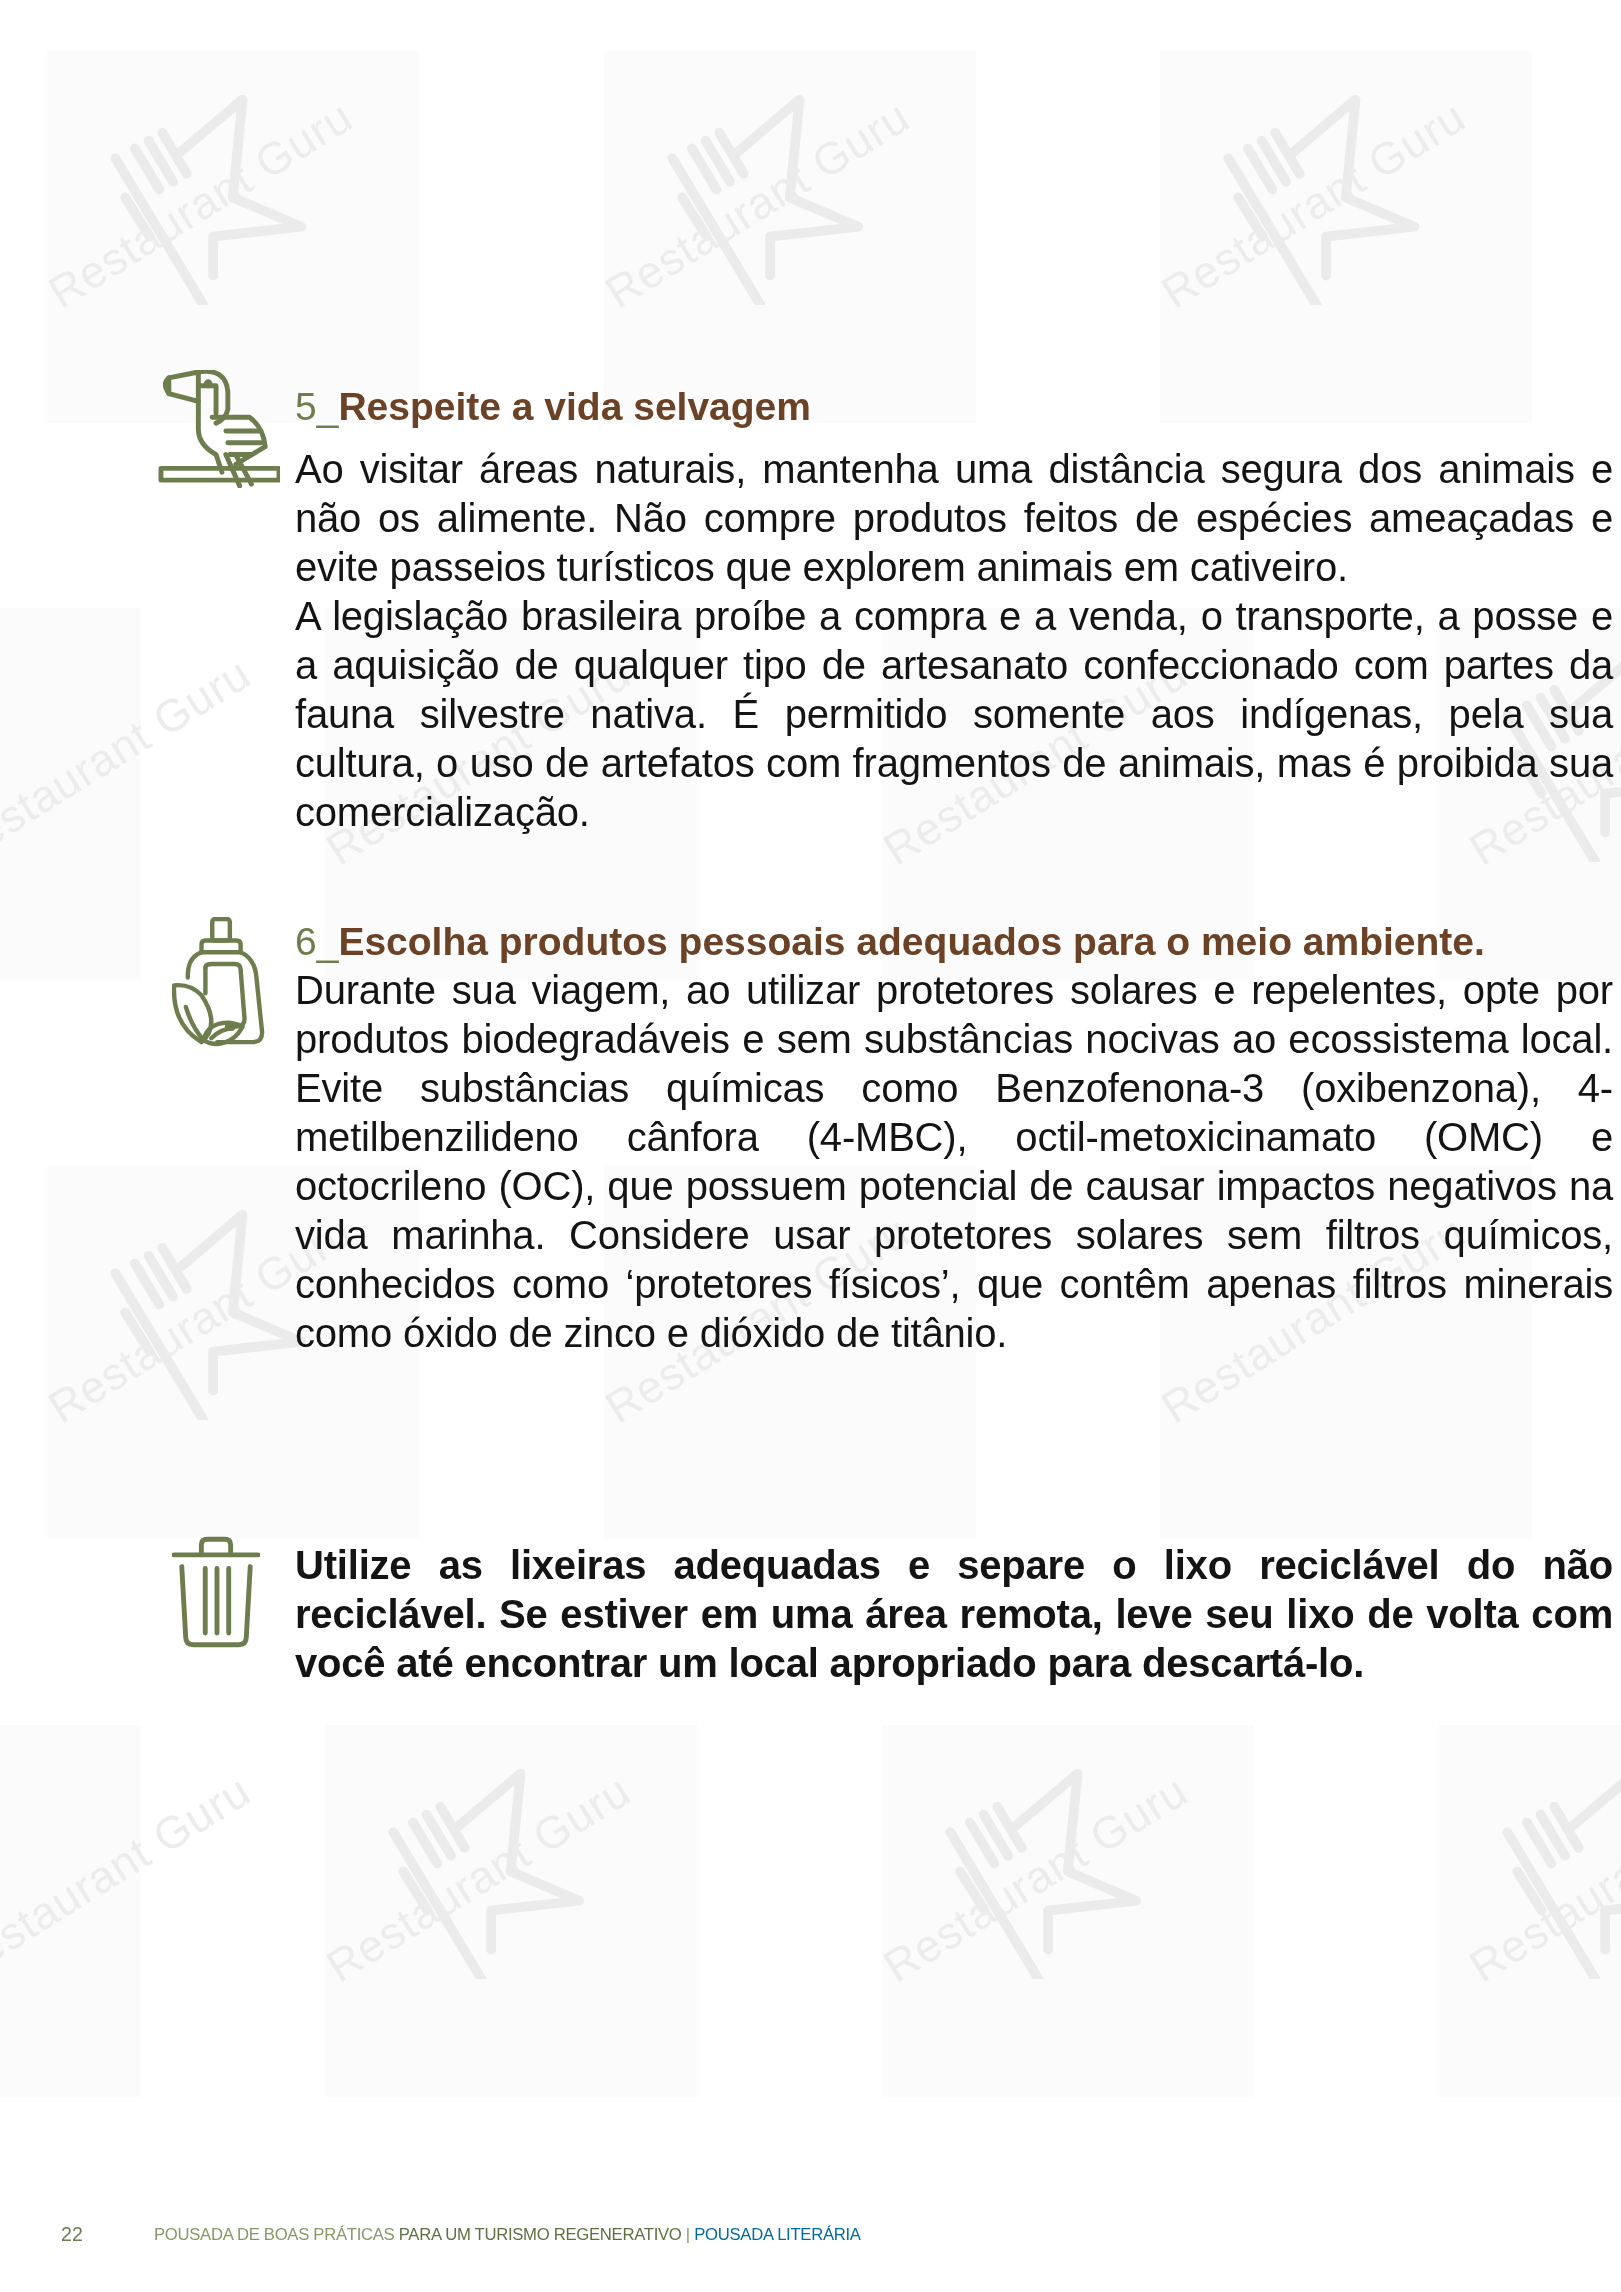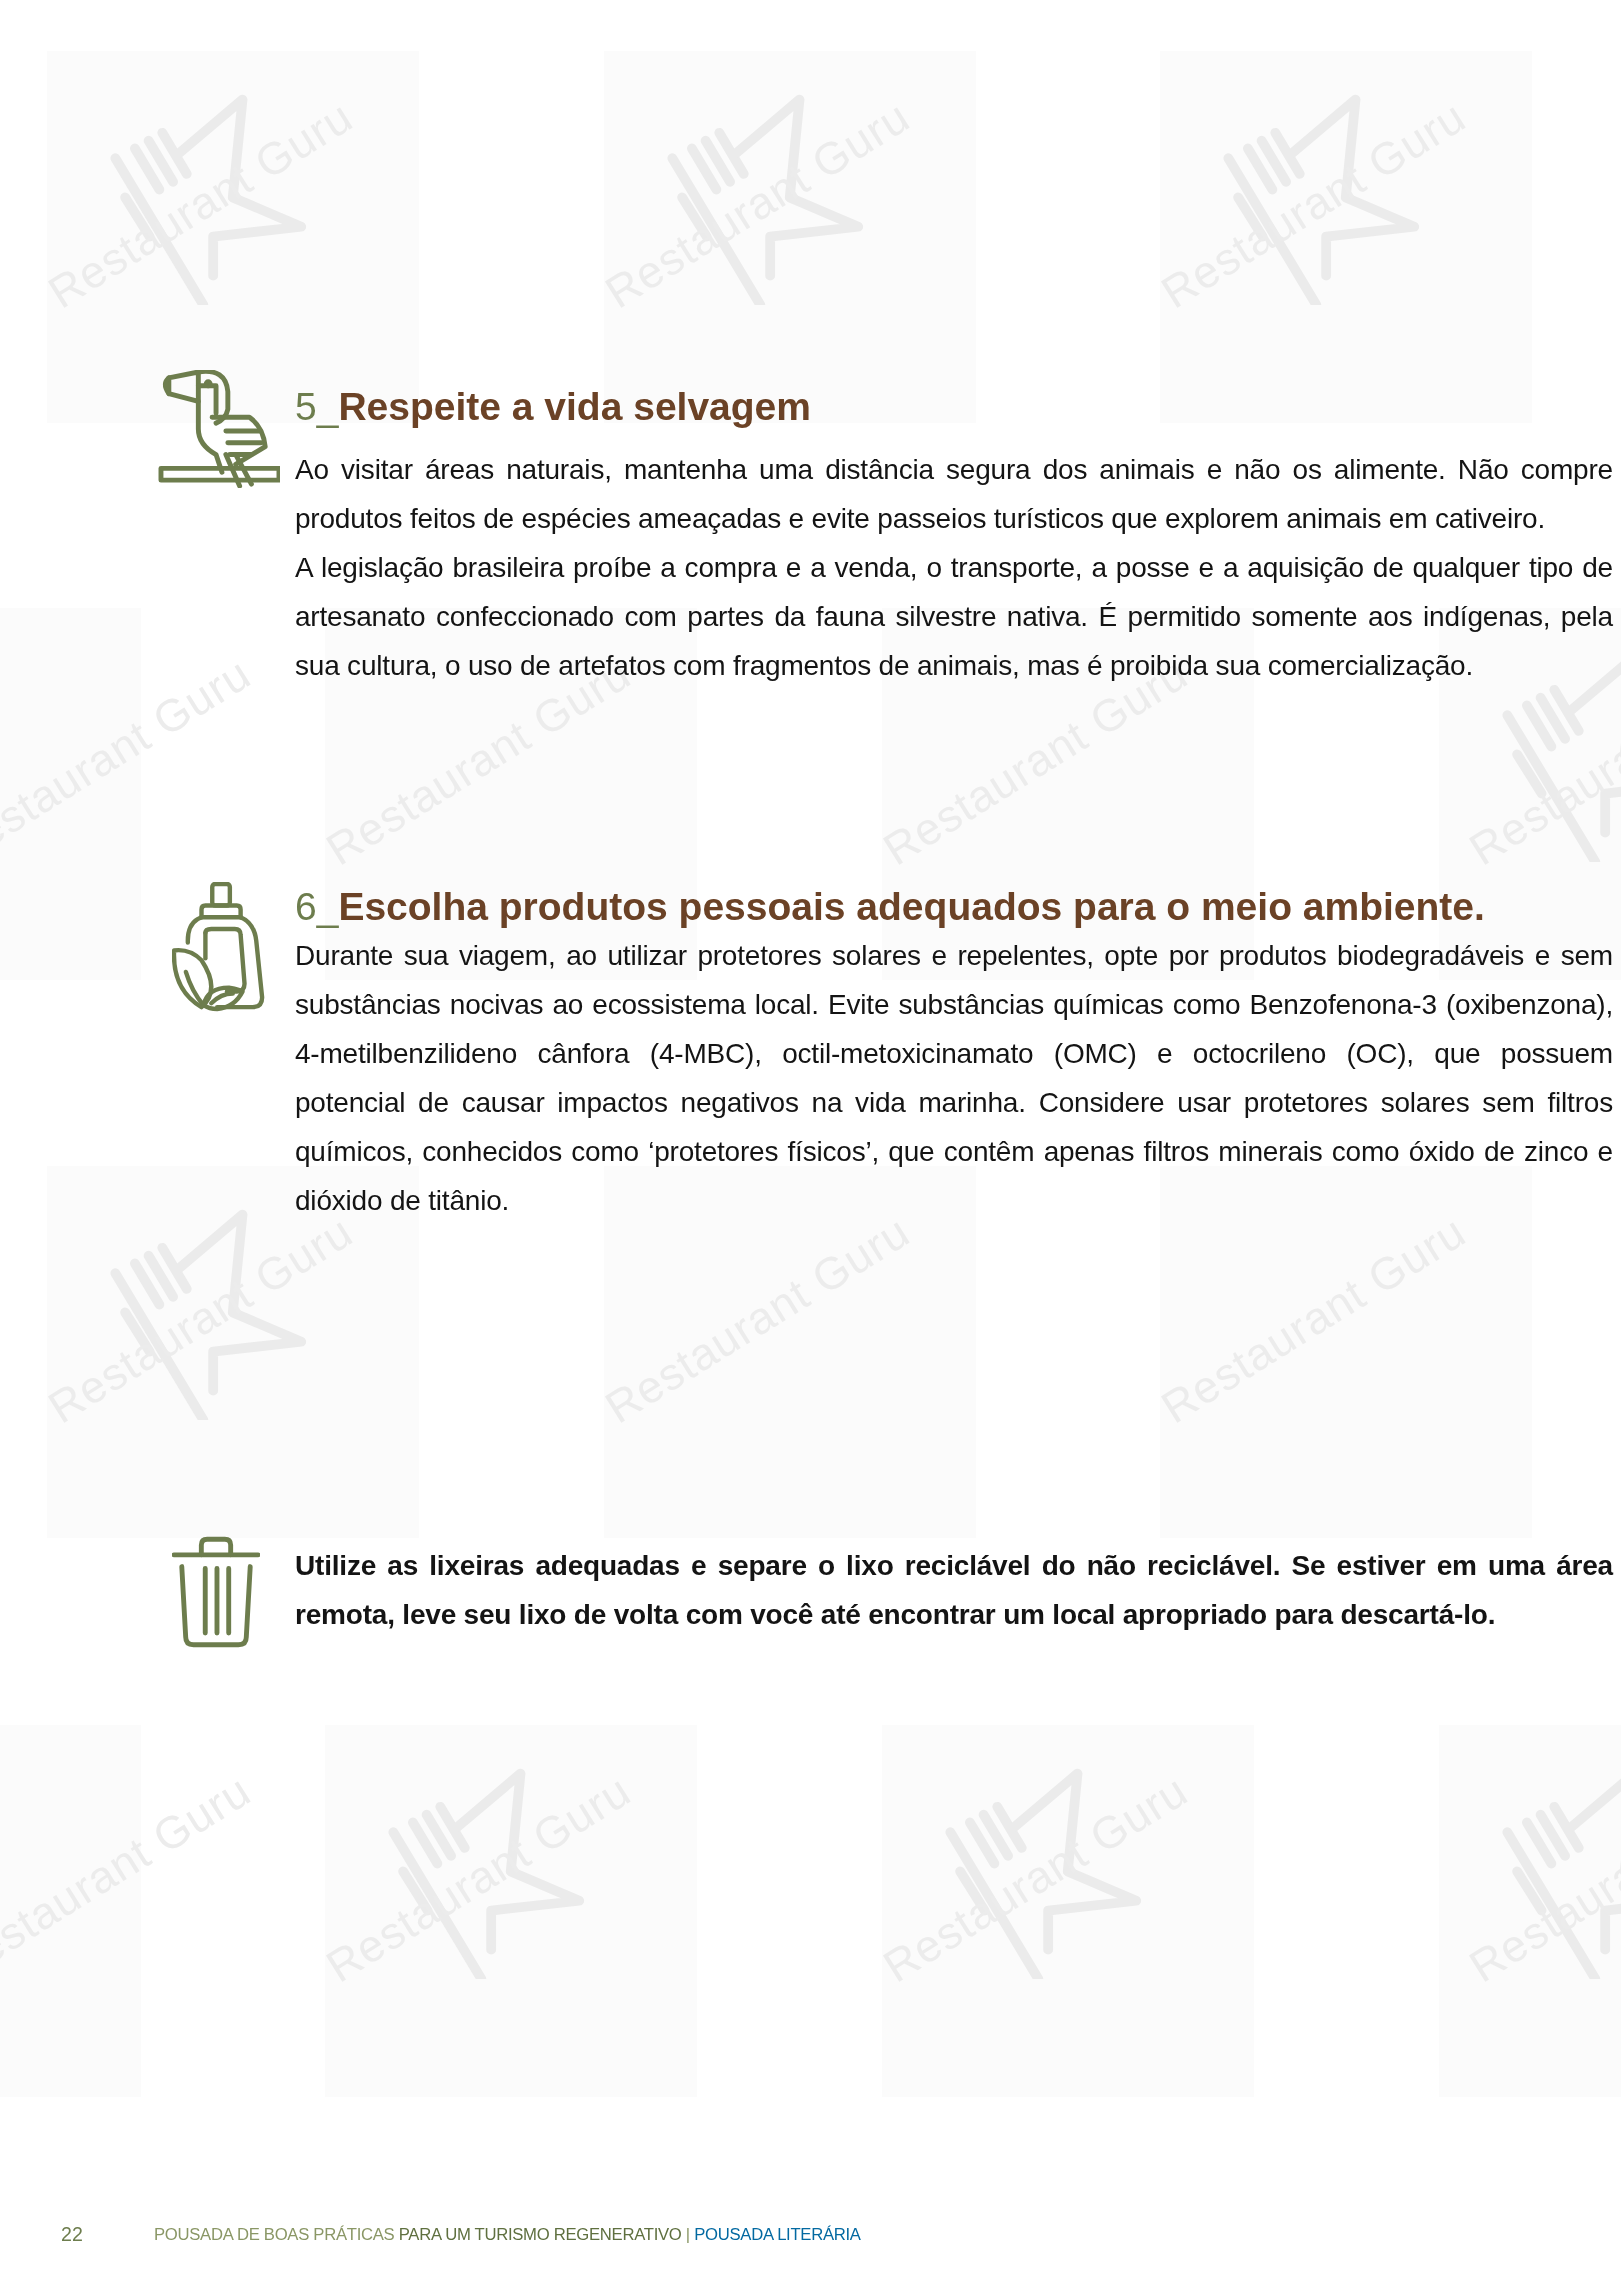--- a/index.html
+++ b/index.html
@@ -21,21 +21,21 @@
     .content { position: absolute; left: 0; top: 0; width: 100%; z-index: 1; }
     .section { position: absolute; left: 147px; width: 1333px; }
     .icon { position: absolute; left: 0; top: 0; }
     .text-col { position: absolute; left: 148px; width: 1318px; }
     .heading {
       font-size: 39px; line-height: 49px; font-weight: bold; color: #6b4226;
       margin: 0; text-align: justify;
     }
     .heading .num { font-weight: normal; color: #6d7d4d; }
     .body-text {
-      font-size: 28px; line-height: 49px; margin: 0; text-align: justify;
+      font-size: 40px; line-height: 49px; margin: 0; text-align: justify;
       letter-spacing: -0.2px; color: #141414;
       font-family: "Liberation Sans Narrow", "Liberation Sans", sans-serif;
     }
     .footer {
       position: absolute; top: 2223px; left: 61px; height: 23.5px;
       font-size: 16.7px; line-height: 23.5px; color: #7b8a5c;
       font-family: "Liberation Sans", sans-serif;
     }
     .footer .page-num { position: absolute; left: 0; top: 0; font-size: 19.6px; color: #6d7d4d; text-align: right; }
     .footer .title { position: absolute; left: 93px; top: 0; white-space: nowrap; letter-spacing: -0.3px; }
@@ -160,21 +160,21 @@
         <path d="M70 86 L84 118 M80 86 L96 116"></path>
       </g>
     </svg>
     <div class="text-col" style="top:0;margin-top:17px;">
       <p class="heading"><span class="num">5_</span><span>Respeite a vida selvagem</span></p>
       <p class="body-text" style="margin-top:13.7px;">Ao visitar áreas naturais, mantenha uma distância segura dos animais e não os alimente. Não compre produtos feitos de espécies ameaçadas e evite passeios turísticos que explorem animais em cativeiro.</p>
       <p class="body-text">A legislação brasileira proíbe a compra e a venda, o transporte, a posse e a aquisição de qualquer tipo de artesanato confeccionado com partes da fauna silvestre nativa. É permitido somente aos indígenas, pela sua cultura, o uso de artefatos com fragmentos de animais, mas é proibida sua comercialização.</p>
     </div>
   </div>
 
-  <div class="section" style="top:882px;height:588px;">
+  <div class="section" style="top:917px;height:588px;">
     <svg class="icon" style="left:24.5px;top:0;" width="103" height="132" viewBox="0 0 105 135">
       <g fill="none" stroke="#6d7d4d" stroke-width="4.5" stroke-linejoin="round" stroke-linecap="round">
         <rect x="41" y="2" width="18" height="22" rx="3"></rect>
         <path d="M30 36 L30 28 Q30 24 34 24 L66 24 Q70 24 70 28 L70 36"></path>
         <path d="M30 36 L26 38 Q16 44 16 60 L16 62"></path>
         <path d="M70 36 Q84 42 86 60 L92 118 Q92 128 82 128 L46 128"></path>
         <path d="M30 36 L70 36"></path>
         <path d="M34 52 Q34 48 40 48 L64 48 Q70 48 70 54 L74 104 Q74 112 66 112 L56 112"></path>
         <path d="M34 52 L34 78"></path>
         <path d="M2 70 Q0 110 30 128 Q50 110 30 80 Q18 68 2 70 Z"></path>

